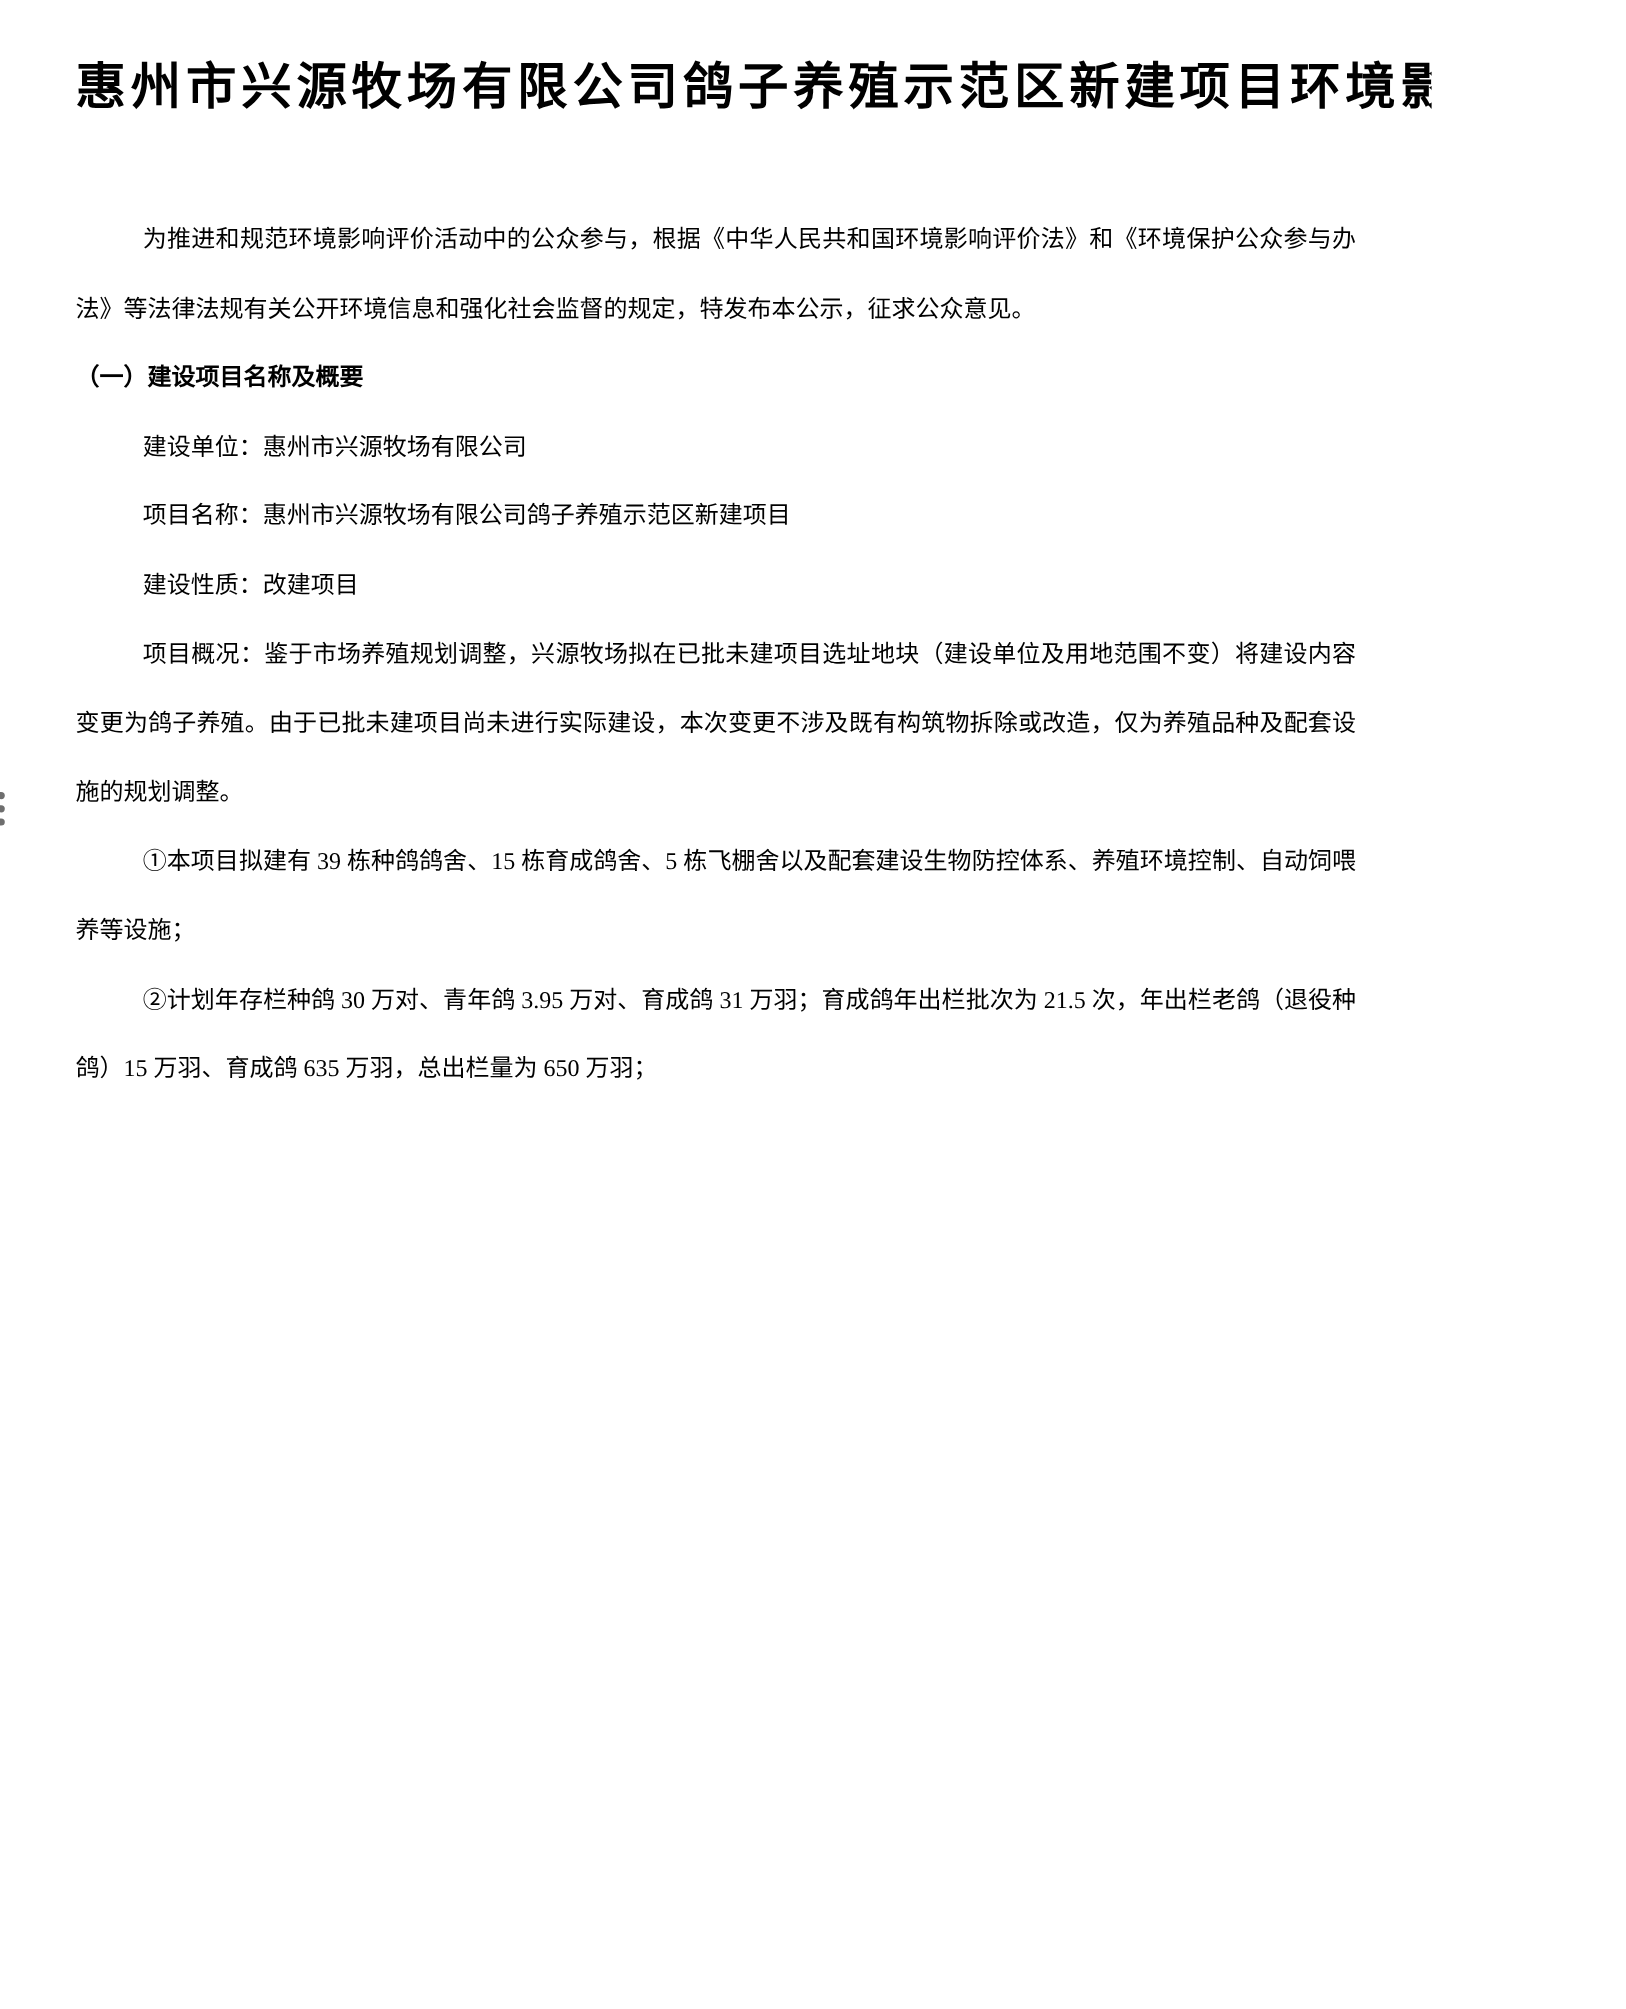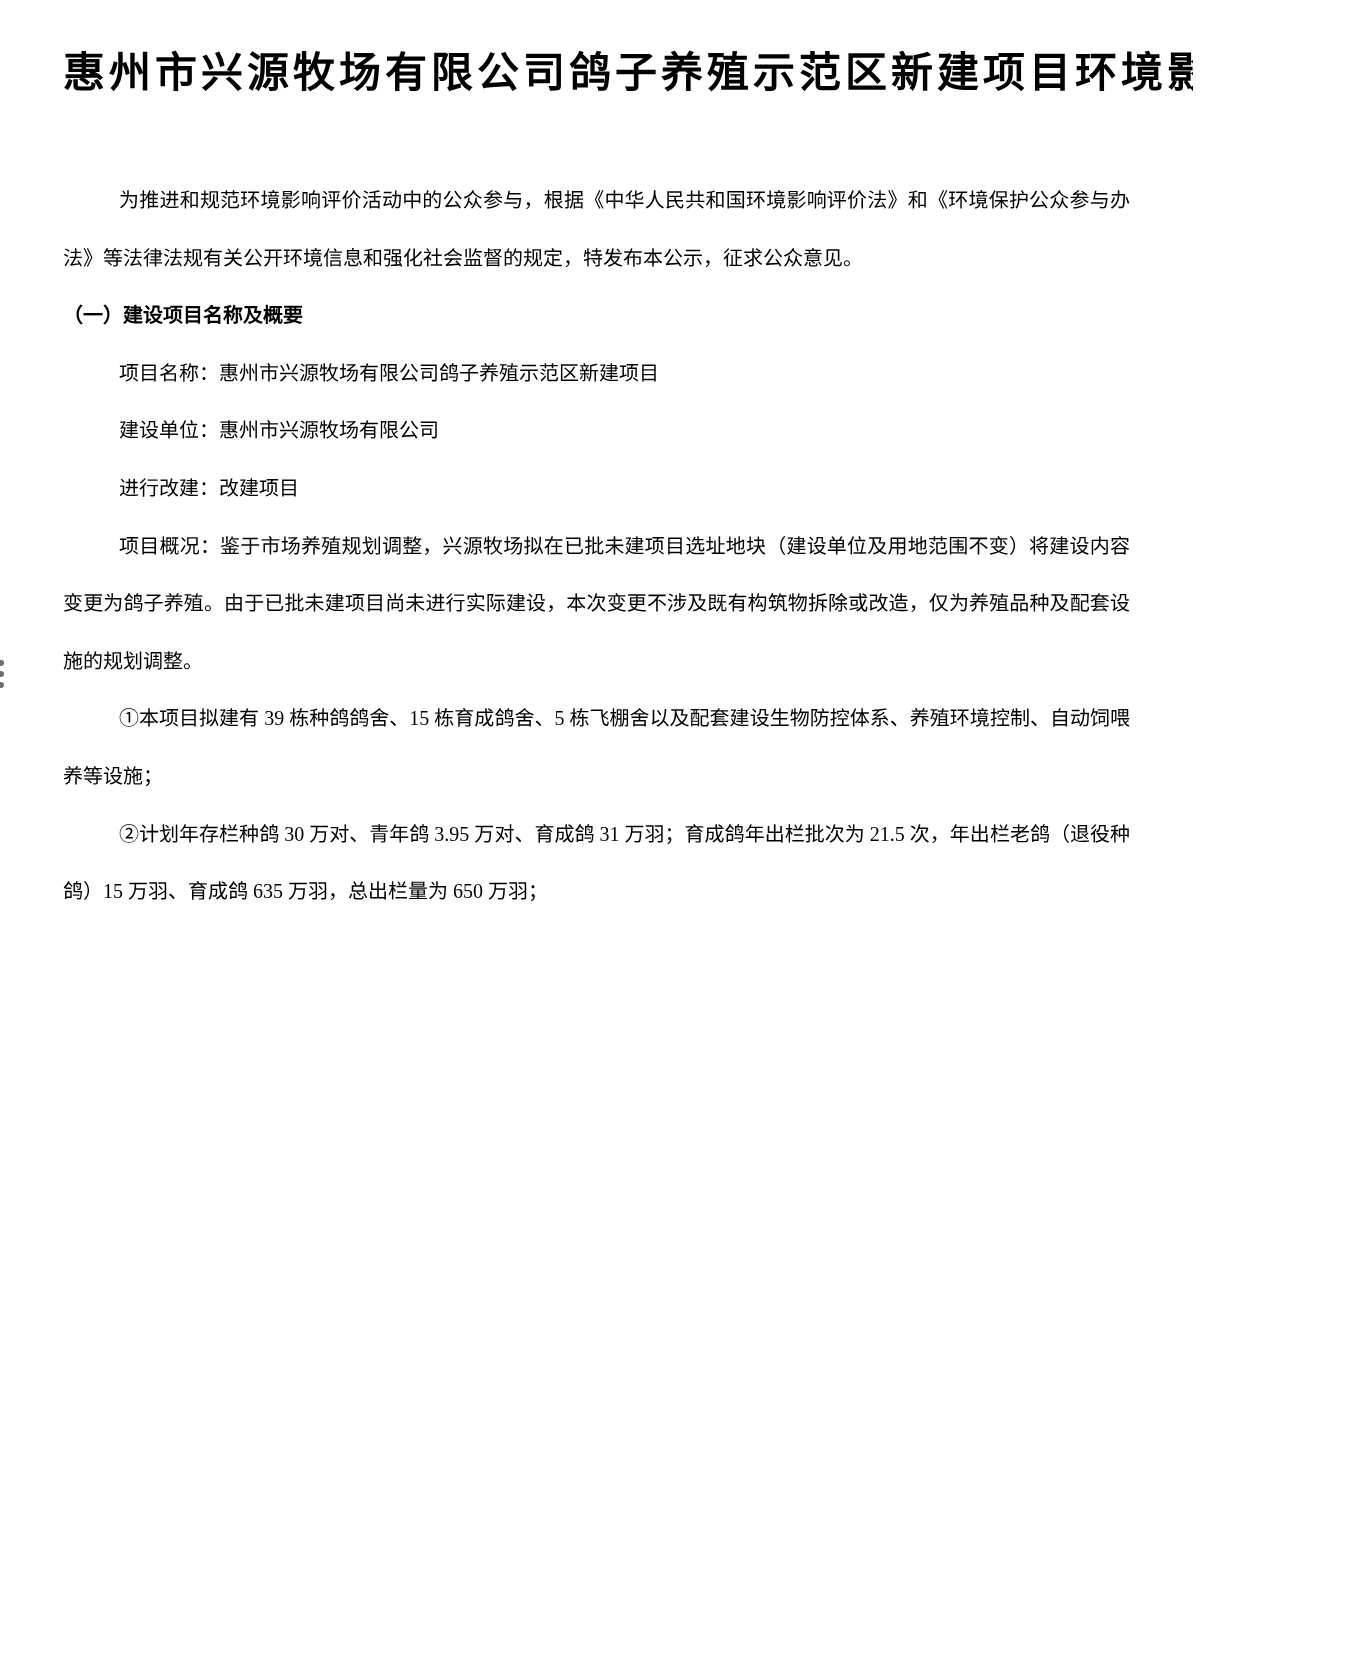--- a/index.html
+++ b/index.html
@@ -73,22 +73,22 @@
 
   <div class="content">
 
     <div class="doc-title">
       <div class="title-line">惠州市兴源牧场有限公司鸽子养殖示范区新建项目环境影响</div>
     </div>
 
     <div class="body-text">
       <p>为推进和规范环境影响评价活动中的公众参与，根据《中华人民共和国环境影响评价法》和《环境保护公众参与办法》等法律法规有关公开环境信息和强化社会监督的规定，特发布本公示，征求公众意见。</p>
       <p class="heading">（一）建设项目名称及概要</p>
+      <p>建设单位：惠州市兴源牧场有限公司</p>
       <p>项目名称：惠州市兴源牧场有限公司鸽子养殖示范区新建项目</p>
-      <p>建设单位：惠州市兴源牧场有限公司</p>
-      <p>进行改建：改建项目</p>
+      <p>建设性质：改建项目</p>
       <p>项目概况：鉴于市场养殖规划调整，兴源牧场拟在已批未建项目选址地块（建设单位及用地范围不变）将建设内容变更为鸽子养殖。由于已批未建项目尚未进行实际建设，本次变更不涉及既有构筑物拆除或改造，仅为养殖品种及配套设施的规划调整。</p>
       <p>①本项目拟建有 39 栋种鸽鸽舍、15 栋育成鸽舍、5 栋飞棚舍以及配套建设生物防控体系、养殖环境控制、自动饲喂养等设施；</p>
       <p>②计划年存栏种鸽 30 万对、青年鸽 3.95 万对、育成鸽 31 万羽；育成鸽年出栏批次为 21.5 次，年出栏老鸽（退役种鸽）15 万羽、育成鸽 635 万羽，总出栏量为 650 万羽；</p>
     </div>
 
   </div>
 </div>
 
 </body></html>

